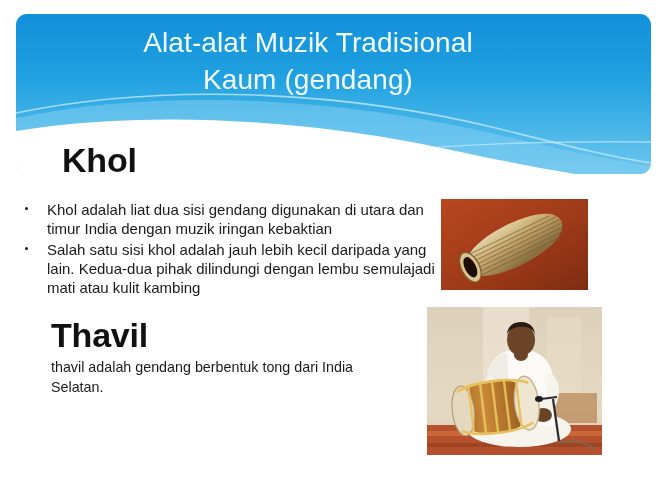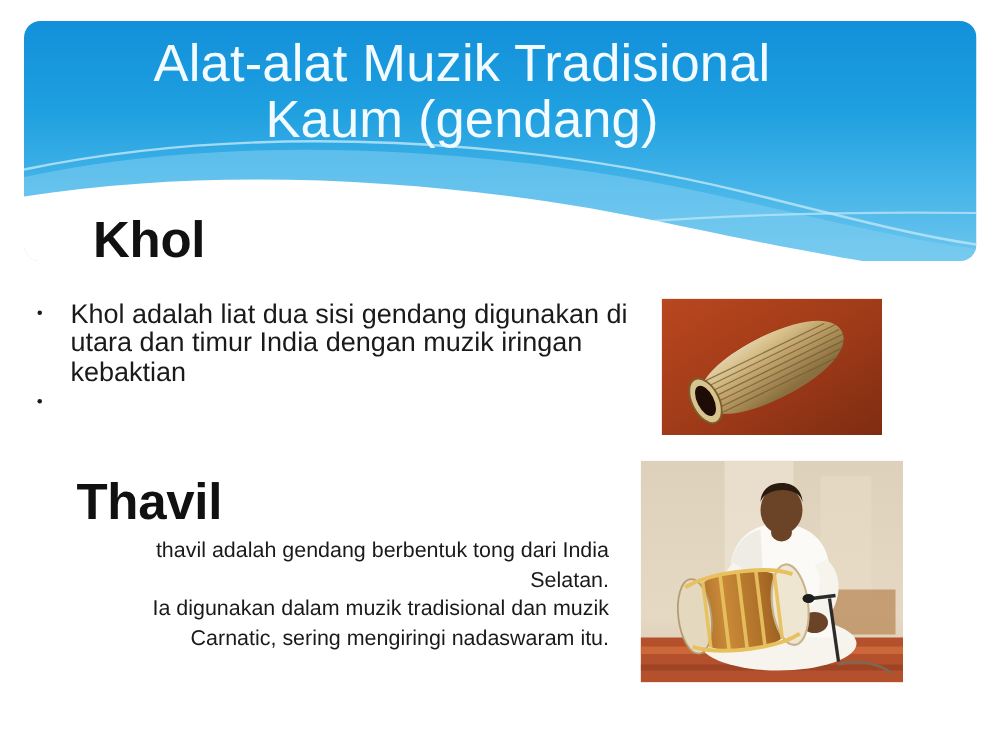--- a/index.html
+++ b/index.html
@@ -49,21 +49,21 @@
   }
 
   
   #slide-title {
     position: absolute;
     left: 16px;
     top: 24px;
     width: 584px;
     text-align: center;
     color: #f2fbff;
-    font-size: 35px;
+    font-size: 28px;
     line-height: 37px;
     font-weight: 400;
     letter-spacing: 0.1px;
     white-space: pre-line;
   }
 
   
   .section-heading {
     position: absolute;
     color: #111111;
@@ -88,21 +88,21 @@
     top: 200px;
     width: 420px;
     margin: 0;
     padding: 0;
     list-style: none;
   }
   #khol-bullets li {
     position: relative;
     padding-left: 25px;
     margin-bottom: 1px;
-    font-size: 18px;
+    font-size: 15px;
     line-height: 19.3px;
     color: #1a1a1a;
   }
   #khol-bullets li .bullet-dot {
     position: absolute;
     left: 3px;
     top: 7px;
     width: 3.4px;
     height: 3.4px;
     border-radius: 50%;
@@ -114,21 +114,20 @@
     position: absolute;
     left: 51px;
     top: 358px;
     width: 355px;
   }
   #thavil-body p {
     margin: 0;
     font-size: 14.3px;
     line-height: 19.6px;
     color: #1a1a1a;
-    text-align: right;
   }
 
   
   .photo {
     position: absolute;
     overflow: hidden;
   }
   #photo-khol {
     left: 441px;
     top: 199px;
@@ -171,28 +170,28 @@
 
   <div class="section-heading" id="heading-khol">Khol</div>
 
   <ul id="khol-bullets">
     <li>
       <span class="bullet-dot"></span>
       <span>Khol adalah liat dua sisi gendang digunakan di utara dan timur India dengan muzik iringan kebaktian</span>
     </li>
     <li>
       <span class="bullet-dot"></span>
+      <span>Salah satu sisi khol adalah jauh lebih kecil daripada yang lain. Kedua-dua pihak dilindungi dengan lembu semulajadi mati atau kulit kambing</span>
     </li>
   </ul>
 
   <div class="section-heading" id="heading-thavil">Thavil</div>
 
   <div id="thavil-body">
     <p>thavil adalah gendang berbentuk tong dari India Selatan.</p>
-    <p>Ia digunakan dalam muzik tradisional dan muzik Carnatic, sering mengiringi nadaswaram itu.</p>
   </div>
 
   <div class="photo" id="photo-khol">
     <svg viewBox="0 0 147 91" preserveAspectRatio="none">
       <defs>
         <linearGradient id="kholBg" x1="0" y1="0" x2="1" y2="1">
           <stop offset="0%" stop-color="#b9471f"></stop>
           <stop offset="55%" stop-color="#9e3a18"></stop>
           <stop offset="100%" stop-color="#7e2c12"></stop>
         </linearGradient>

